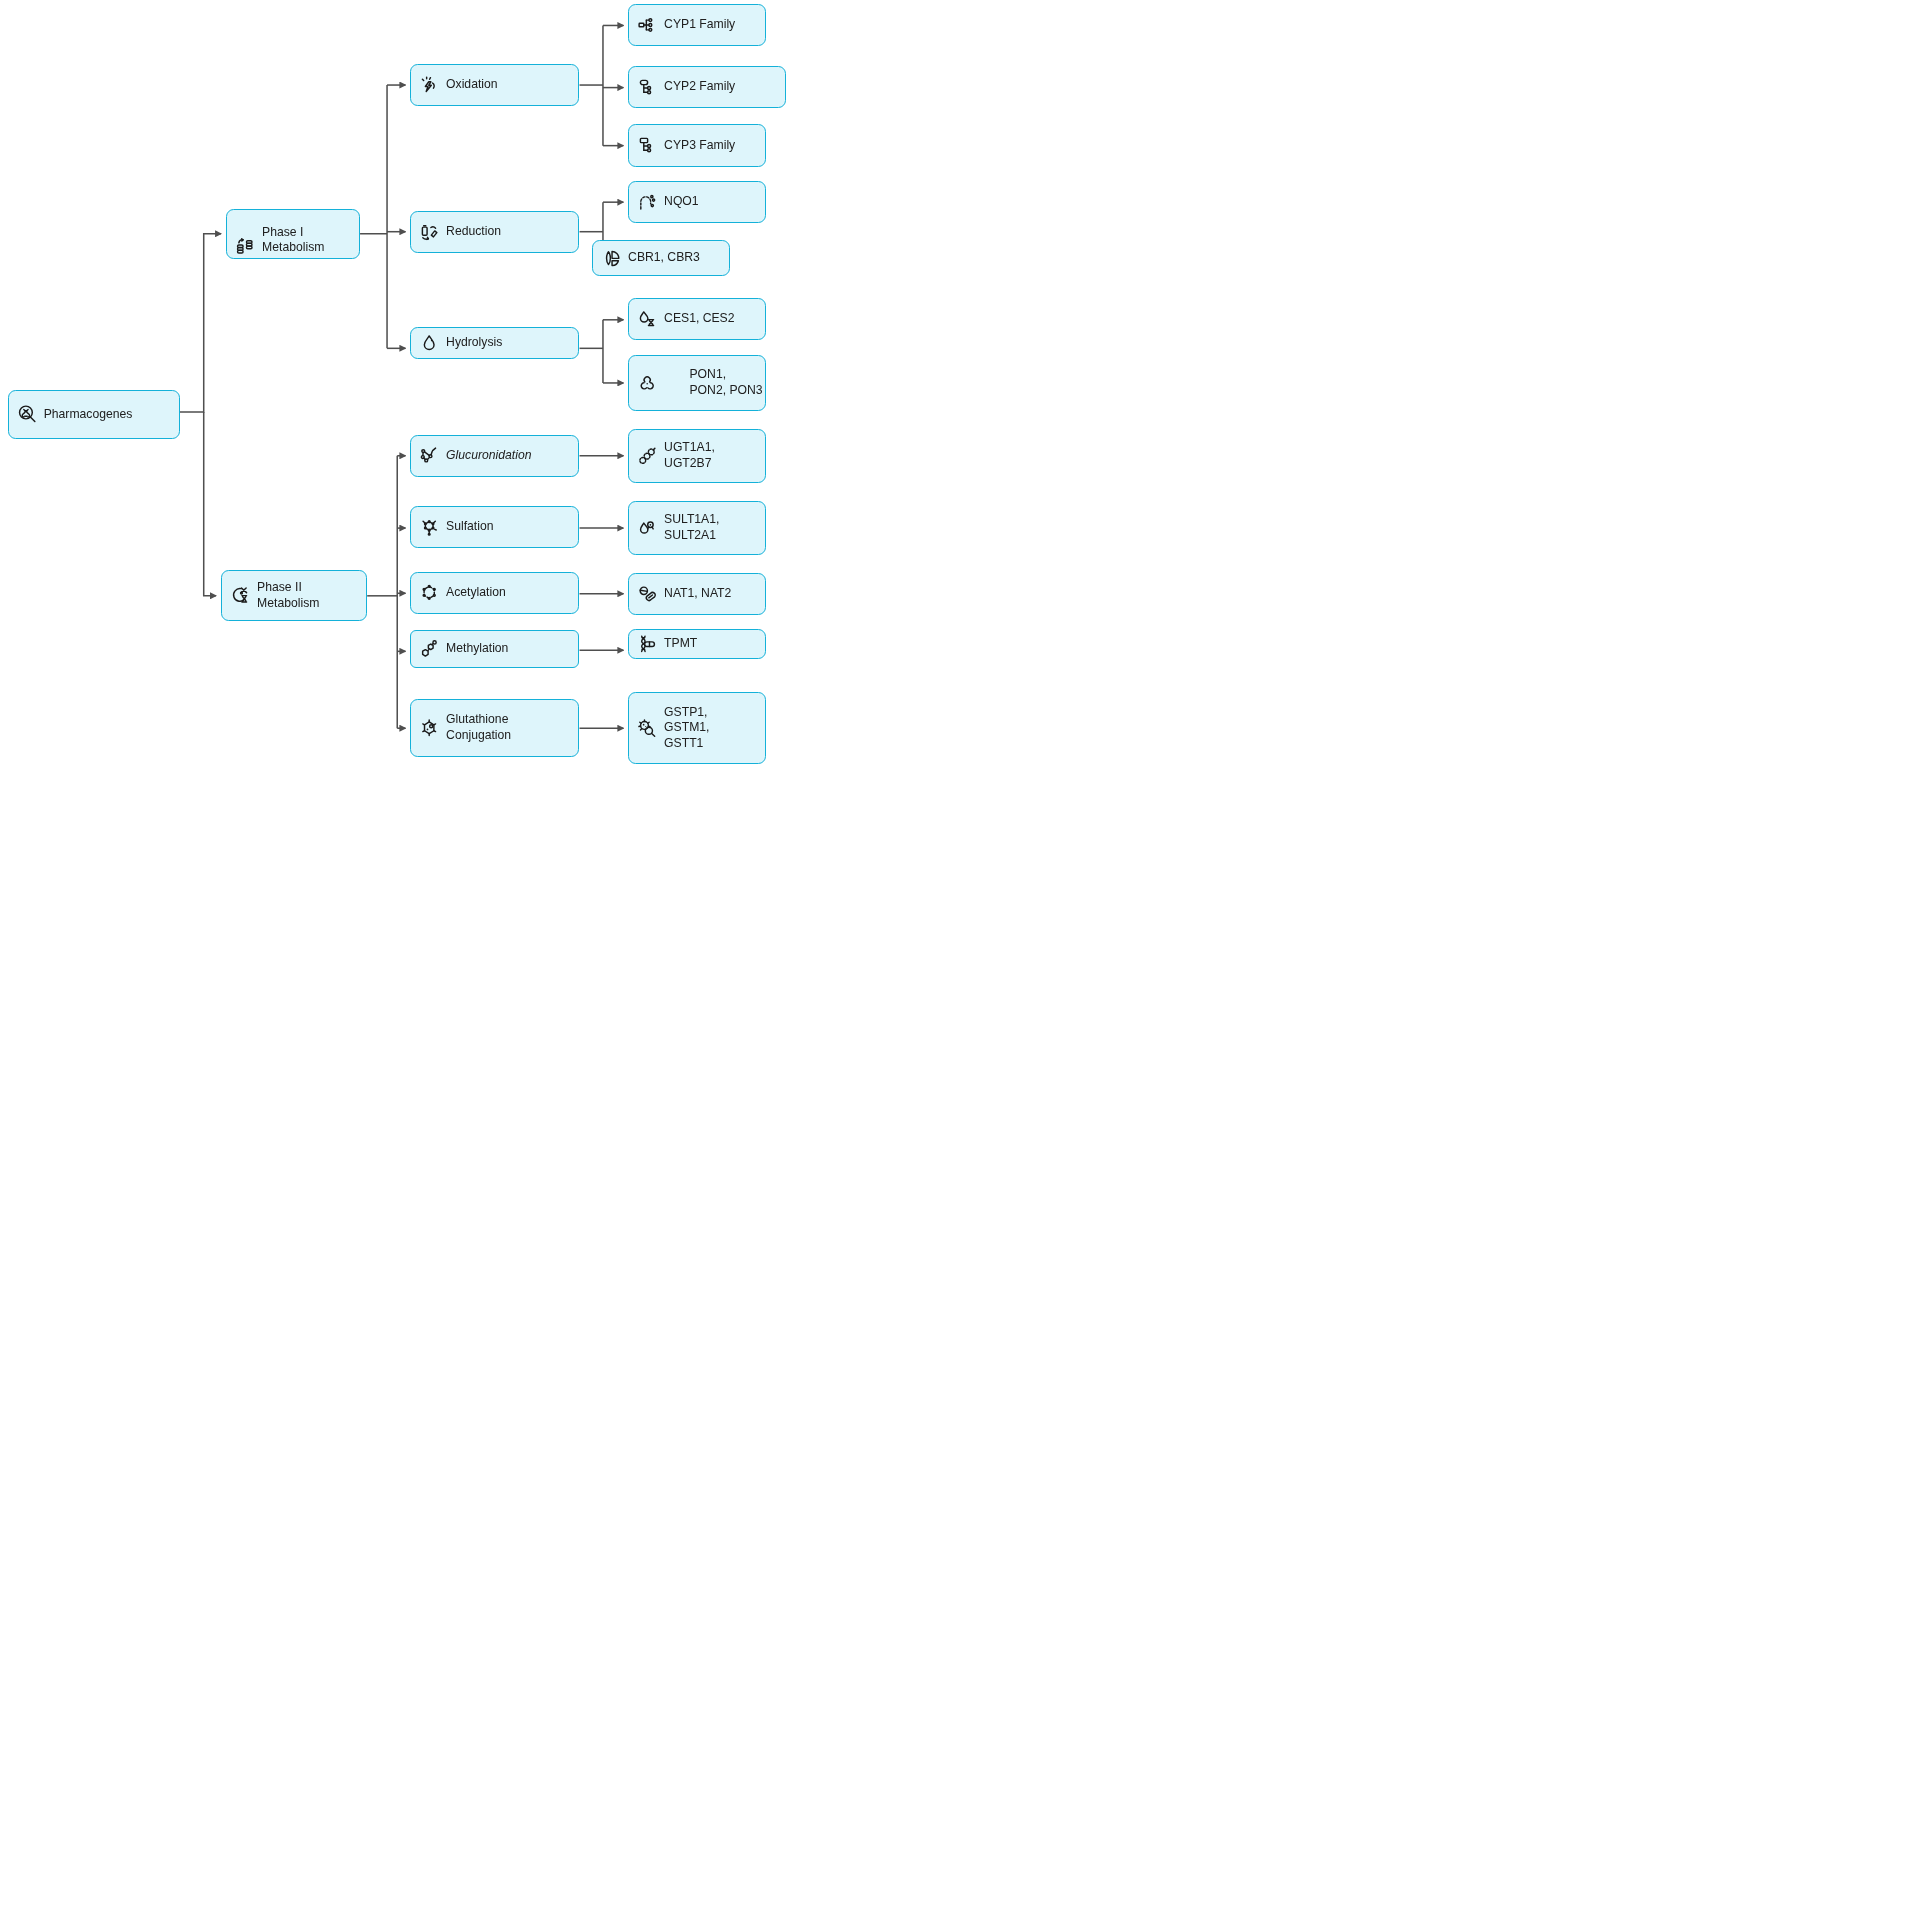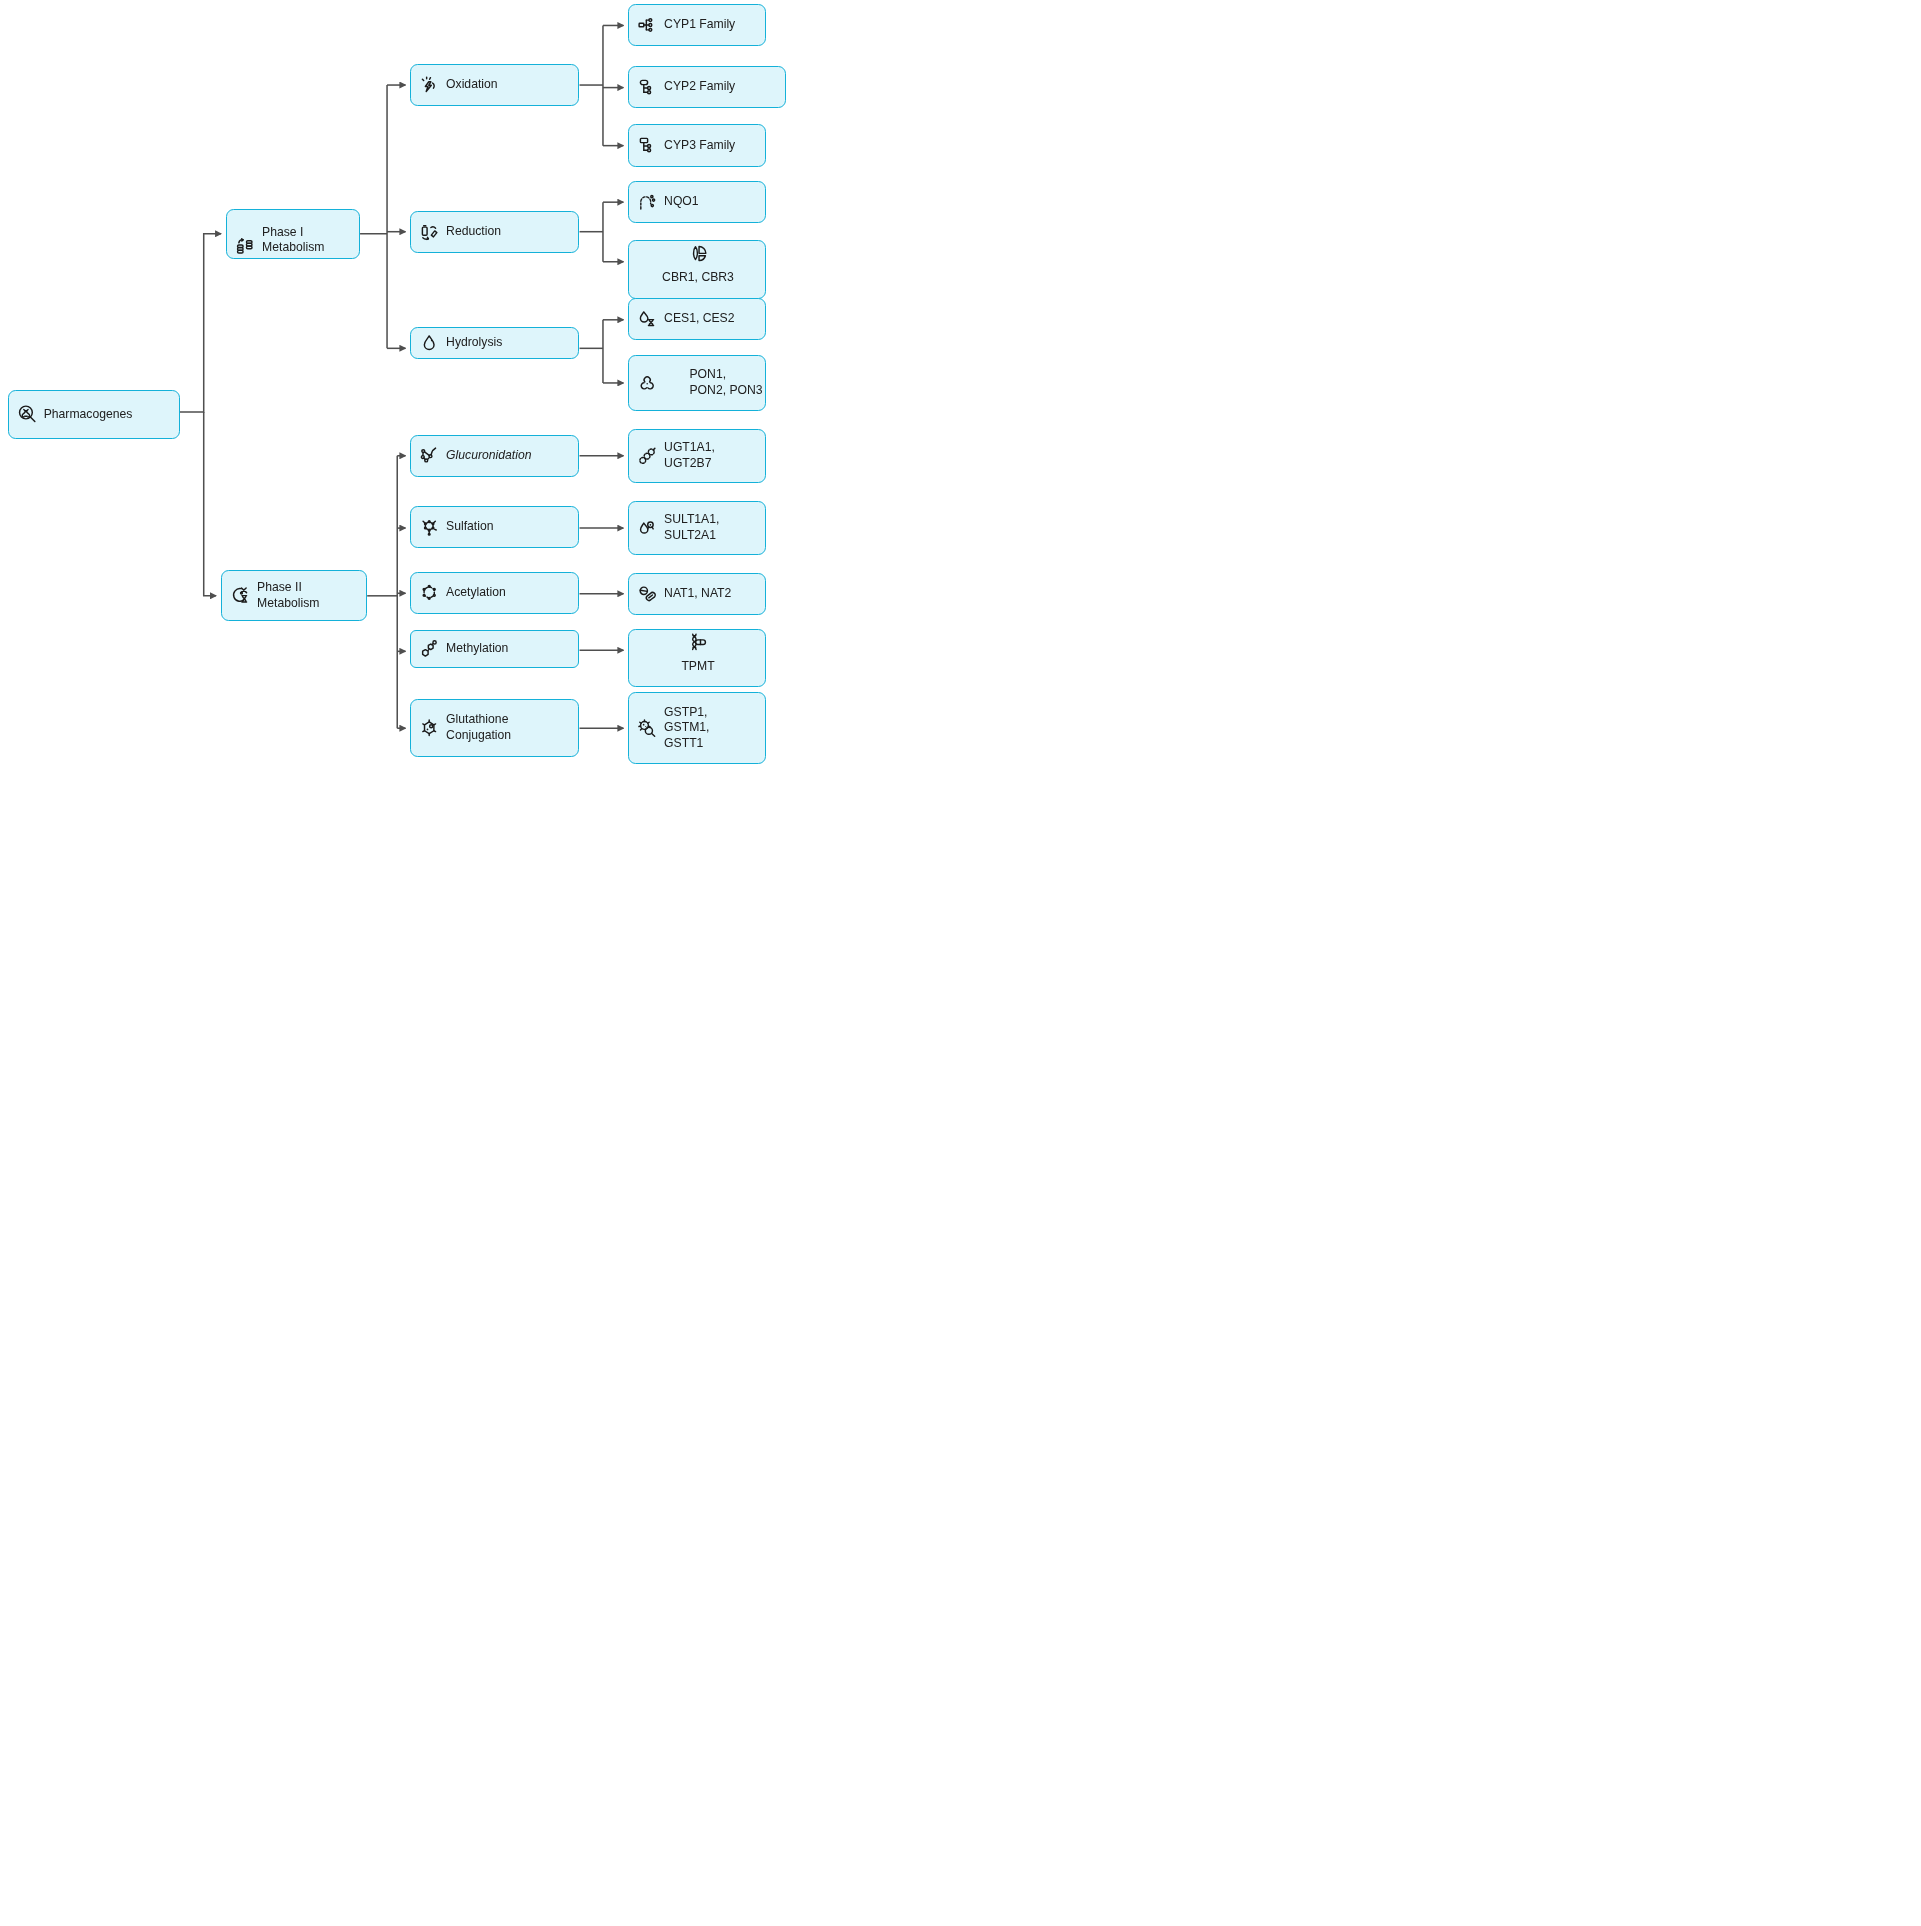--- a/index.html
+++ b/index.html
@@ -40,27 +40,27 @@
   .n-hydrolysis{left:410px;top:327px;width:169px;height:32px;}
   .n-glucuronidation{left:410px;top:435px;width:169px;height:42px;font-style:italic;}
   .n-sulfation{left:410px;top:506px;width:169px;height:42px;}
   .n-acetylation{left:410px;top:572px;width:169px;height:42px;}
   .n-methylation{left:410px;top:630px;width:169px;height:38px;border-radius:6px;}
   .n-glutathione{left:410px;top:699px;width:169px;height:58px;}
   .n-cyp1{left:628px;top:4.1px;width:138px;height:42px;}
   .n-cyp2{left:628px;top:66px;width:158px;height:42px;}
   .n-cyp3{left:628px;top:124px;width:138px;height:43px;}
   .n-nqo1{left:628px;top:181px;width:138px;height:42px;}
-  .n-cbr{left:628px;top:240px;width:138px;height:59px;flex-direction:column;}
+  .n-cbr{left:592px;top:240px;width:138px;height:36px;}
   .n-ces{left:628px;top:298px;width:138px;height:42px;}
   .n-pon{left:628px;top:355px;width:138px;height:56px;gap:32px;}
   .n-ugt{left:628px;top:429px;width:138px;height:54px;}
   .n-sult{left:628px;top:501px;width:138px;height:54px;}
   .n-nat{left:628px;top:573px;width:138px;height:42px;}
-  .n-tpmt{left:628px;top:629px;width:138px;height:58px;flex-direction:column;}
+  .n-tpmt{left:628px;top:629px;width:138px;height:30px;}
   .n-gst{left:628px;top:692px;width:138px;height:72px;}
 </style>
 </head>
 <body>
 
 <div class="canvas">
 
   <svg class="edges" viewBox="0 0 1510 1514" xmlns="http://www.w3.org/2000/svg">
     <defs>
       <marker id="arrow" viewBox="0 0 10 10" refX="8.5" refY="5" markerWidth="4.6" markerHeight="4.6" orient="auto-start-reverse">

